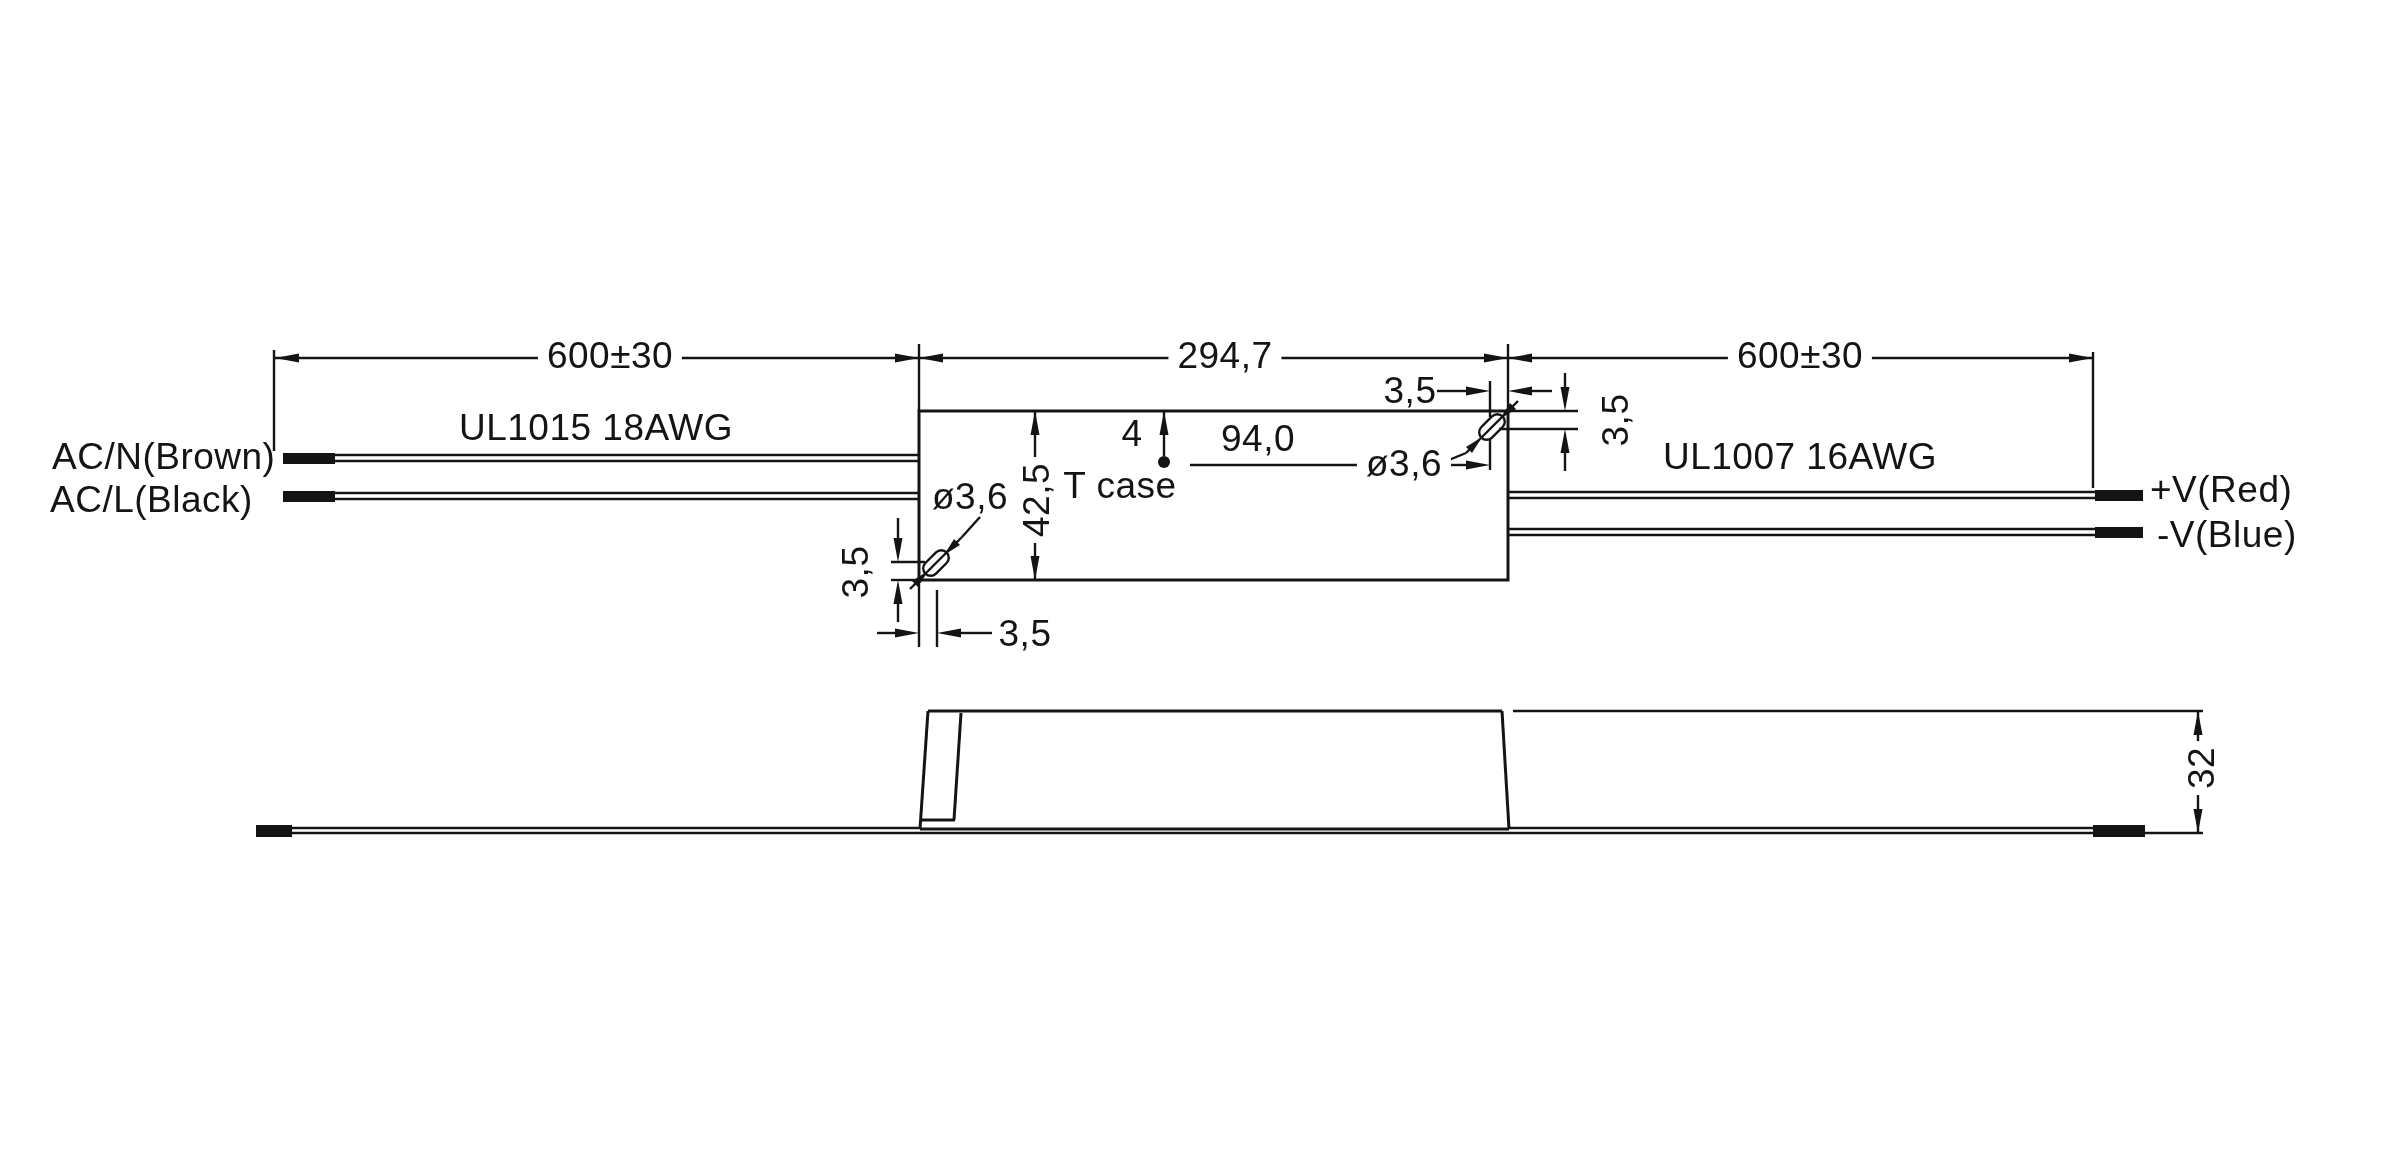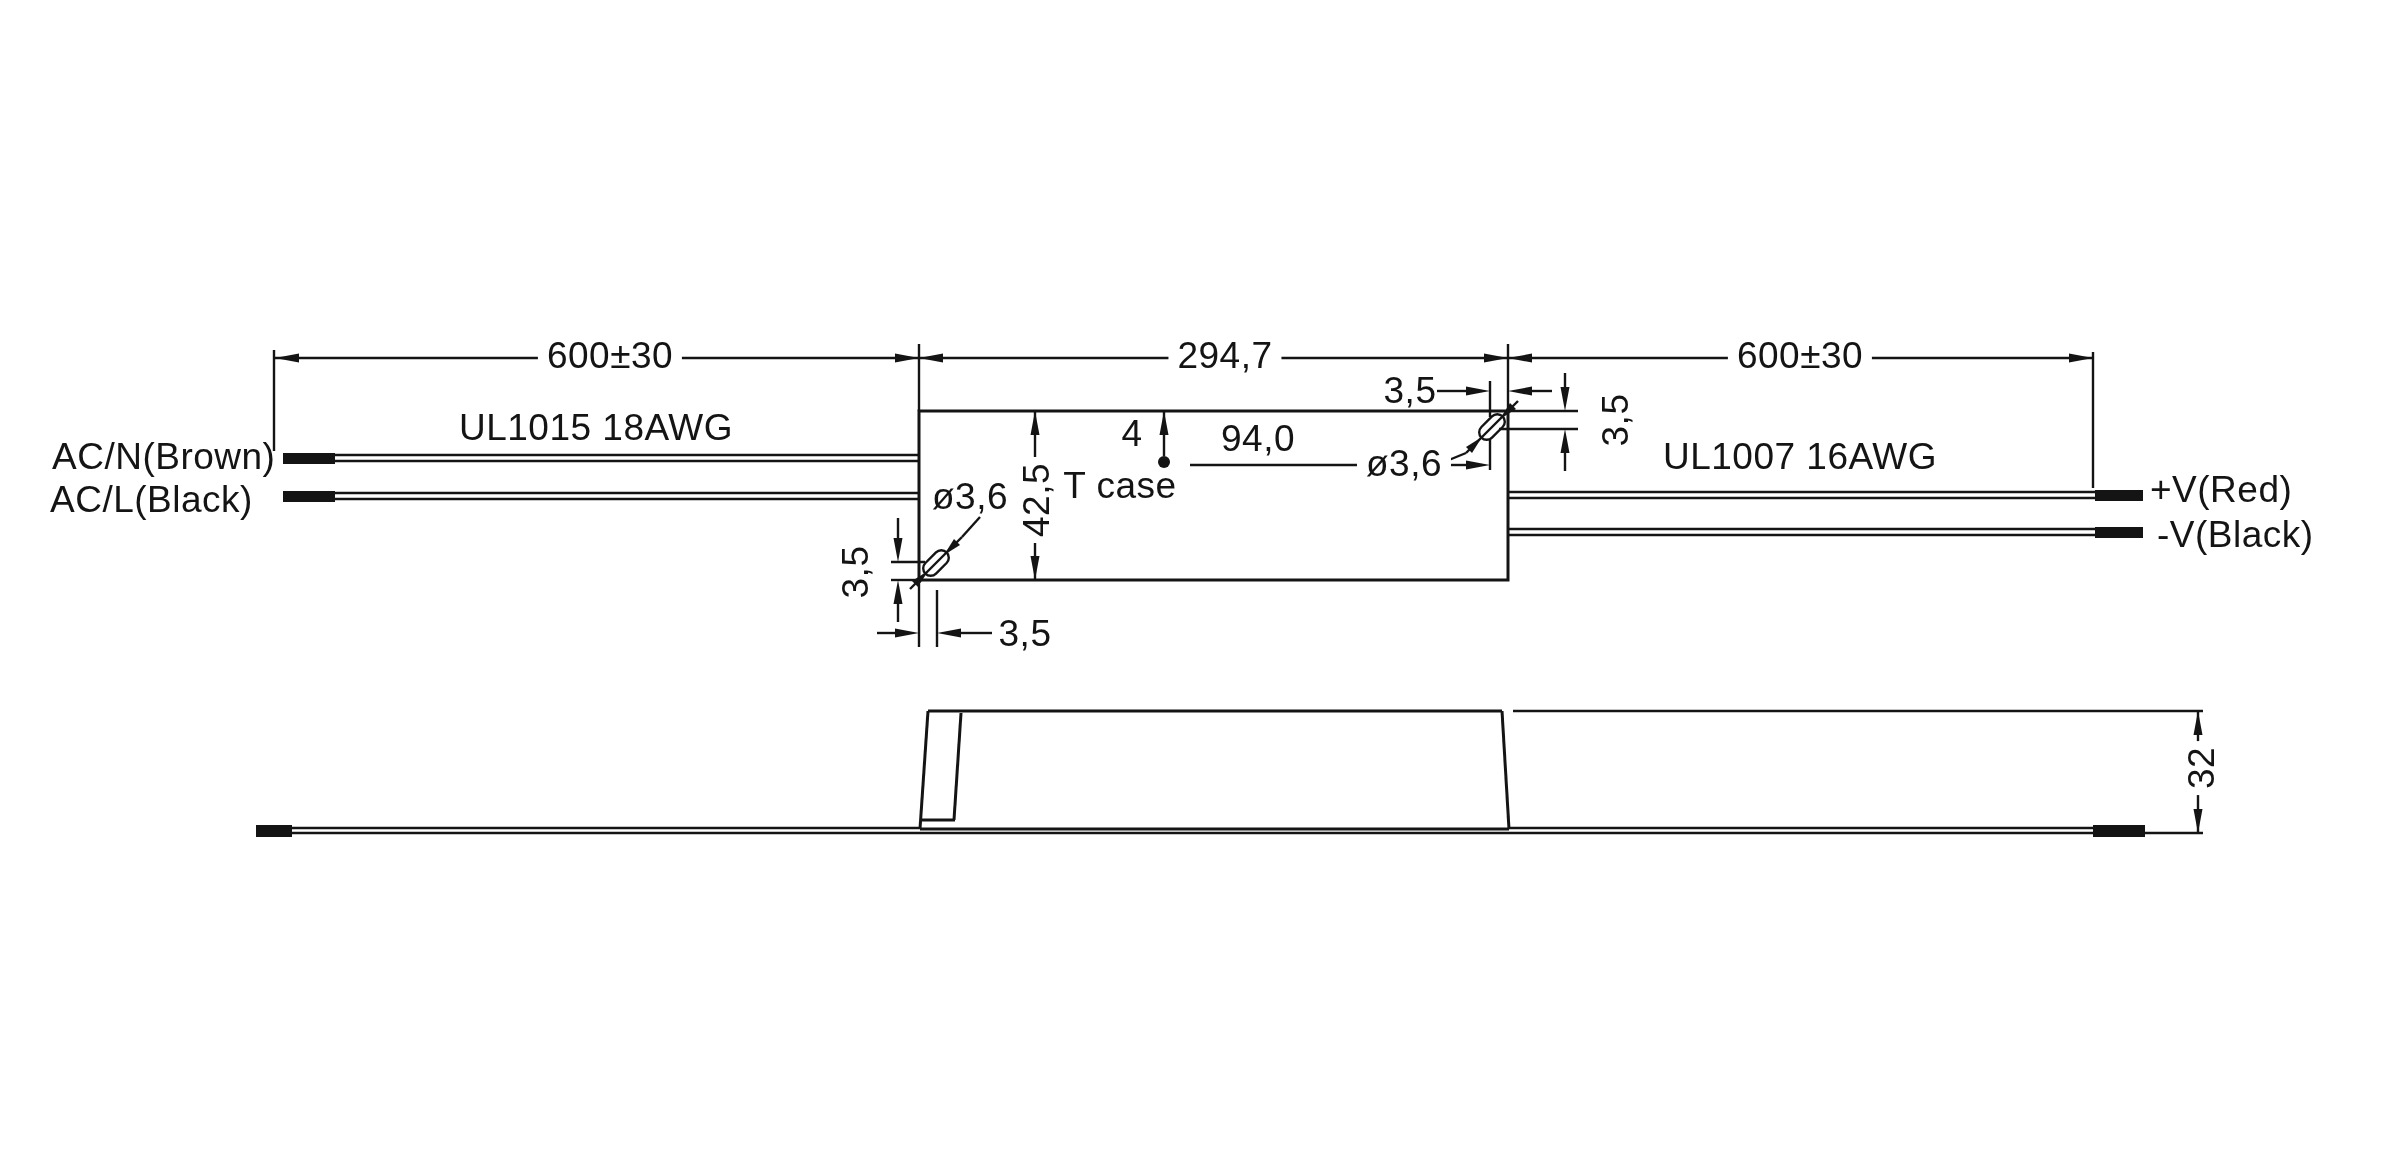--- a/index.html
+++ b/index.html
@@ -160,17 +160,17 @@
   <div class="lbl" style="left:1120px;top:486px">T case</div>
 
   <div class="lbl rot bg" style="left:1037px;top:500px">42,5</div>
 
   <div class="lbl" style="left:970px;top:497px">ø3,6</div>
   <div class="lbl rot" style="left:856px;top:572px">3,5</div>
   <div class="lbl" style="left:1025px;top:634px">3,5</div>
 
   <div class="lbl" style="left:1800px;top:457px">UL1007 16AWG</div>
   <div class="lbl anchor-left" style="left:2150px;top:490px">+V(Red)</div>
-  <div class="lbl anchor-left" style="left:2157px;top:535px">-V(Black)</div>
+  <div class="lbl anchor-left" style="left:2157px;top:535px">-V(Blue)</div>
 
   <div class="lbl rot bg" style="left:2202px;top:768px">32</div>
 
 </div>
 
 </body></html>

